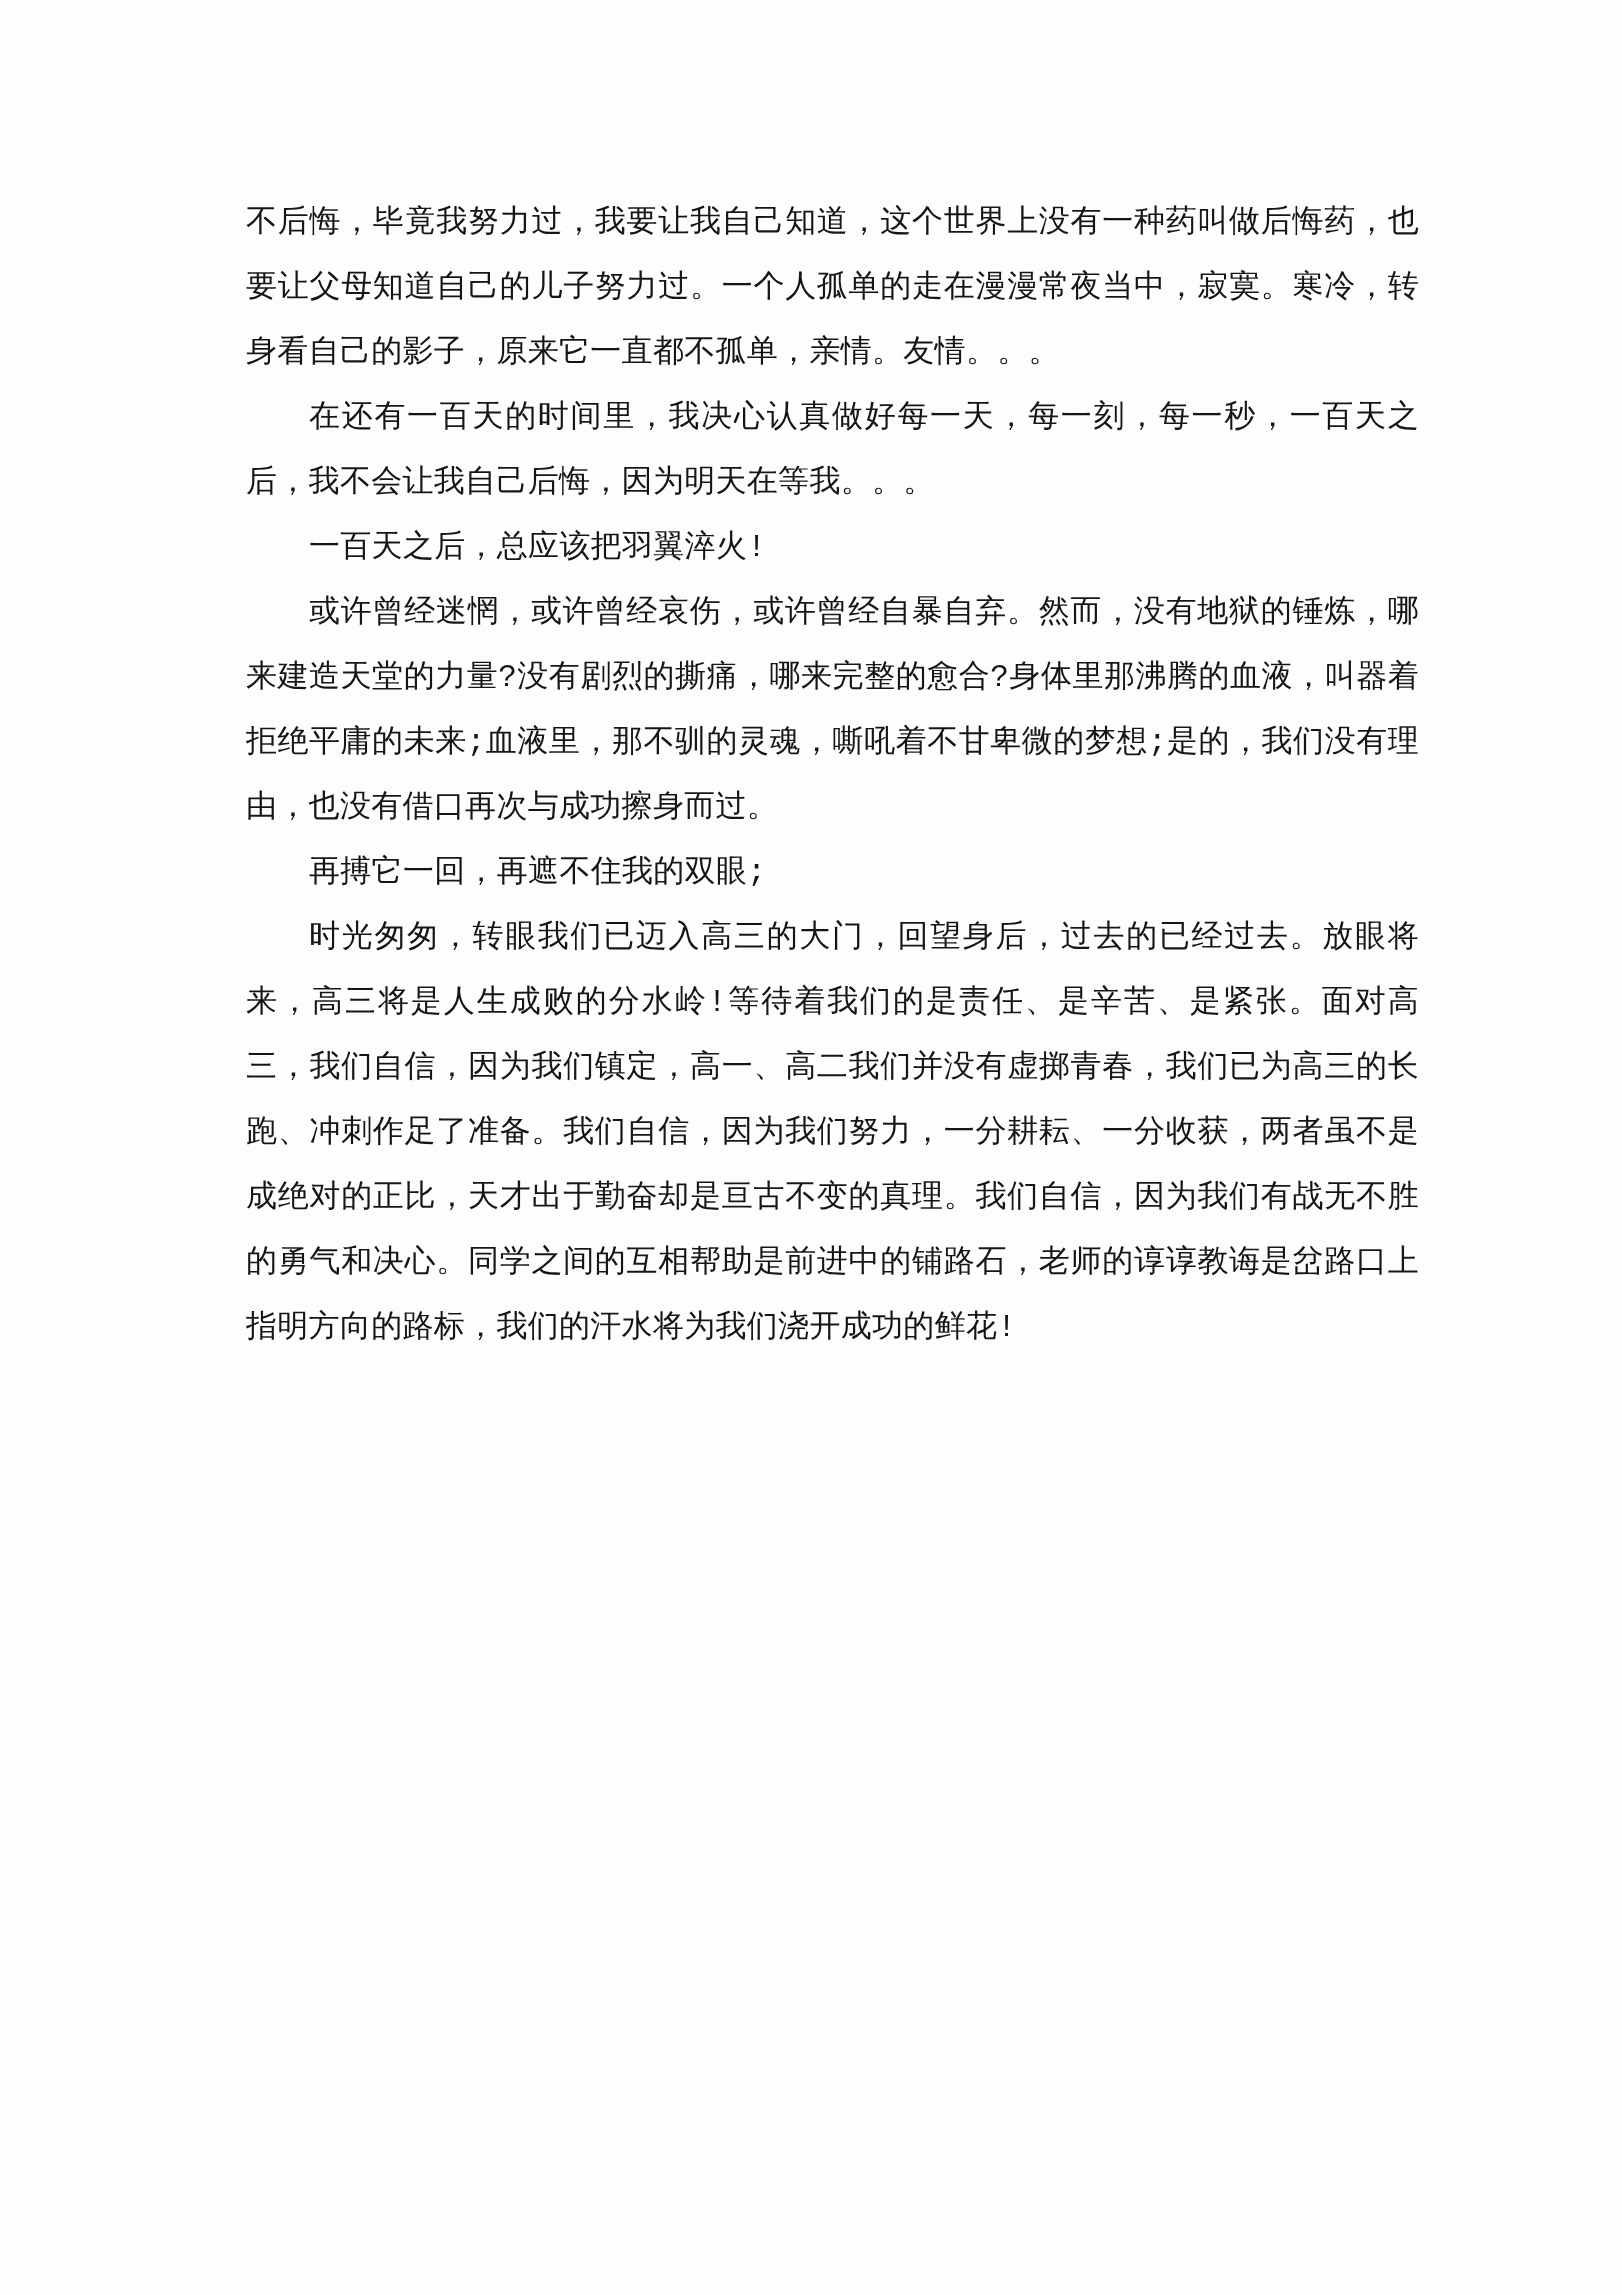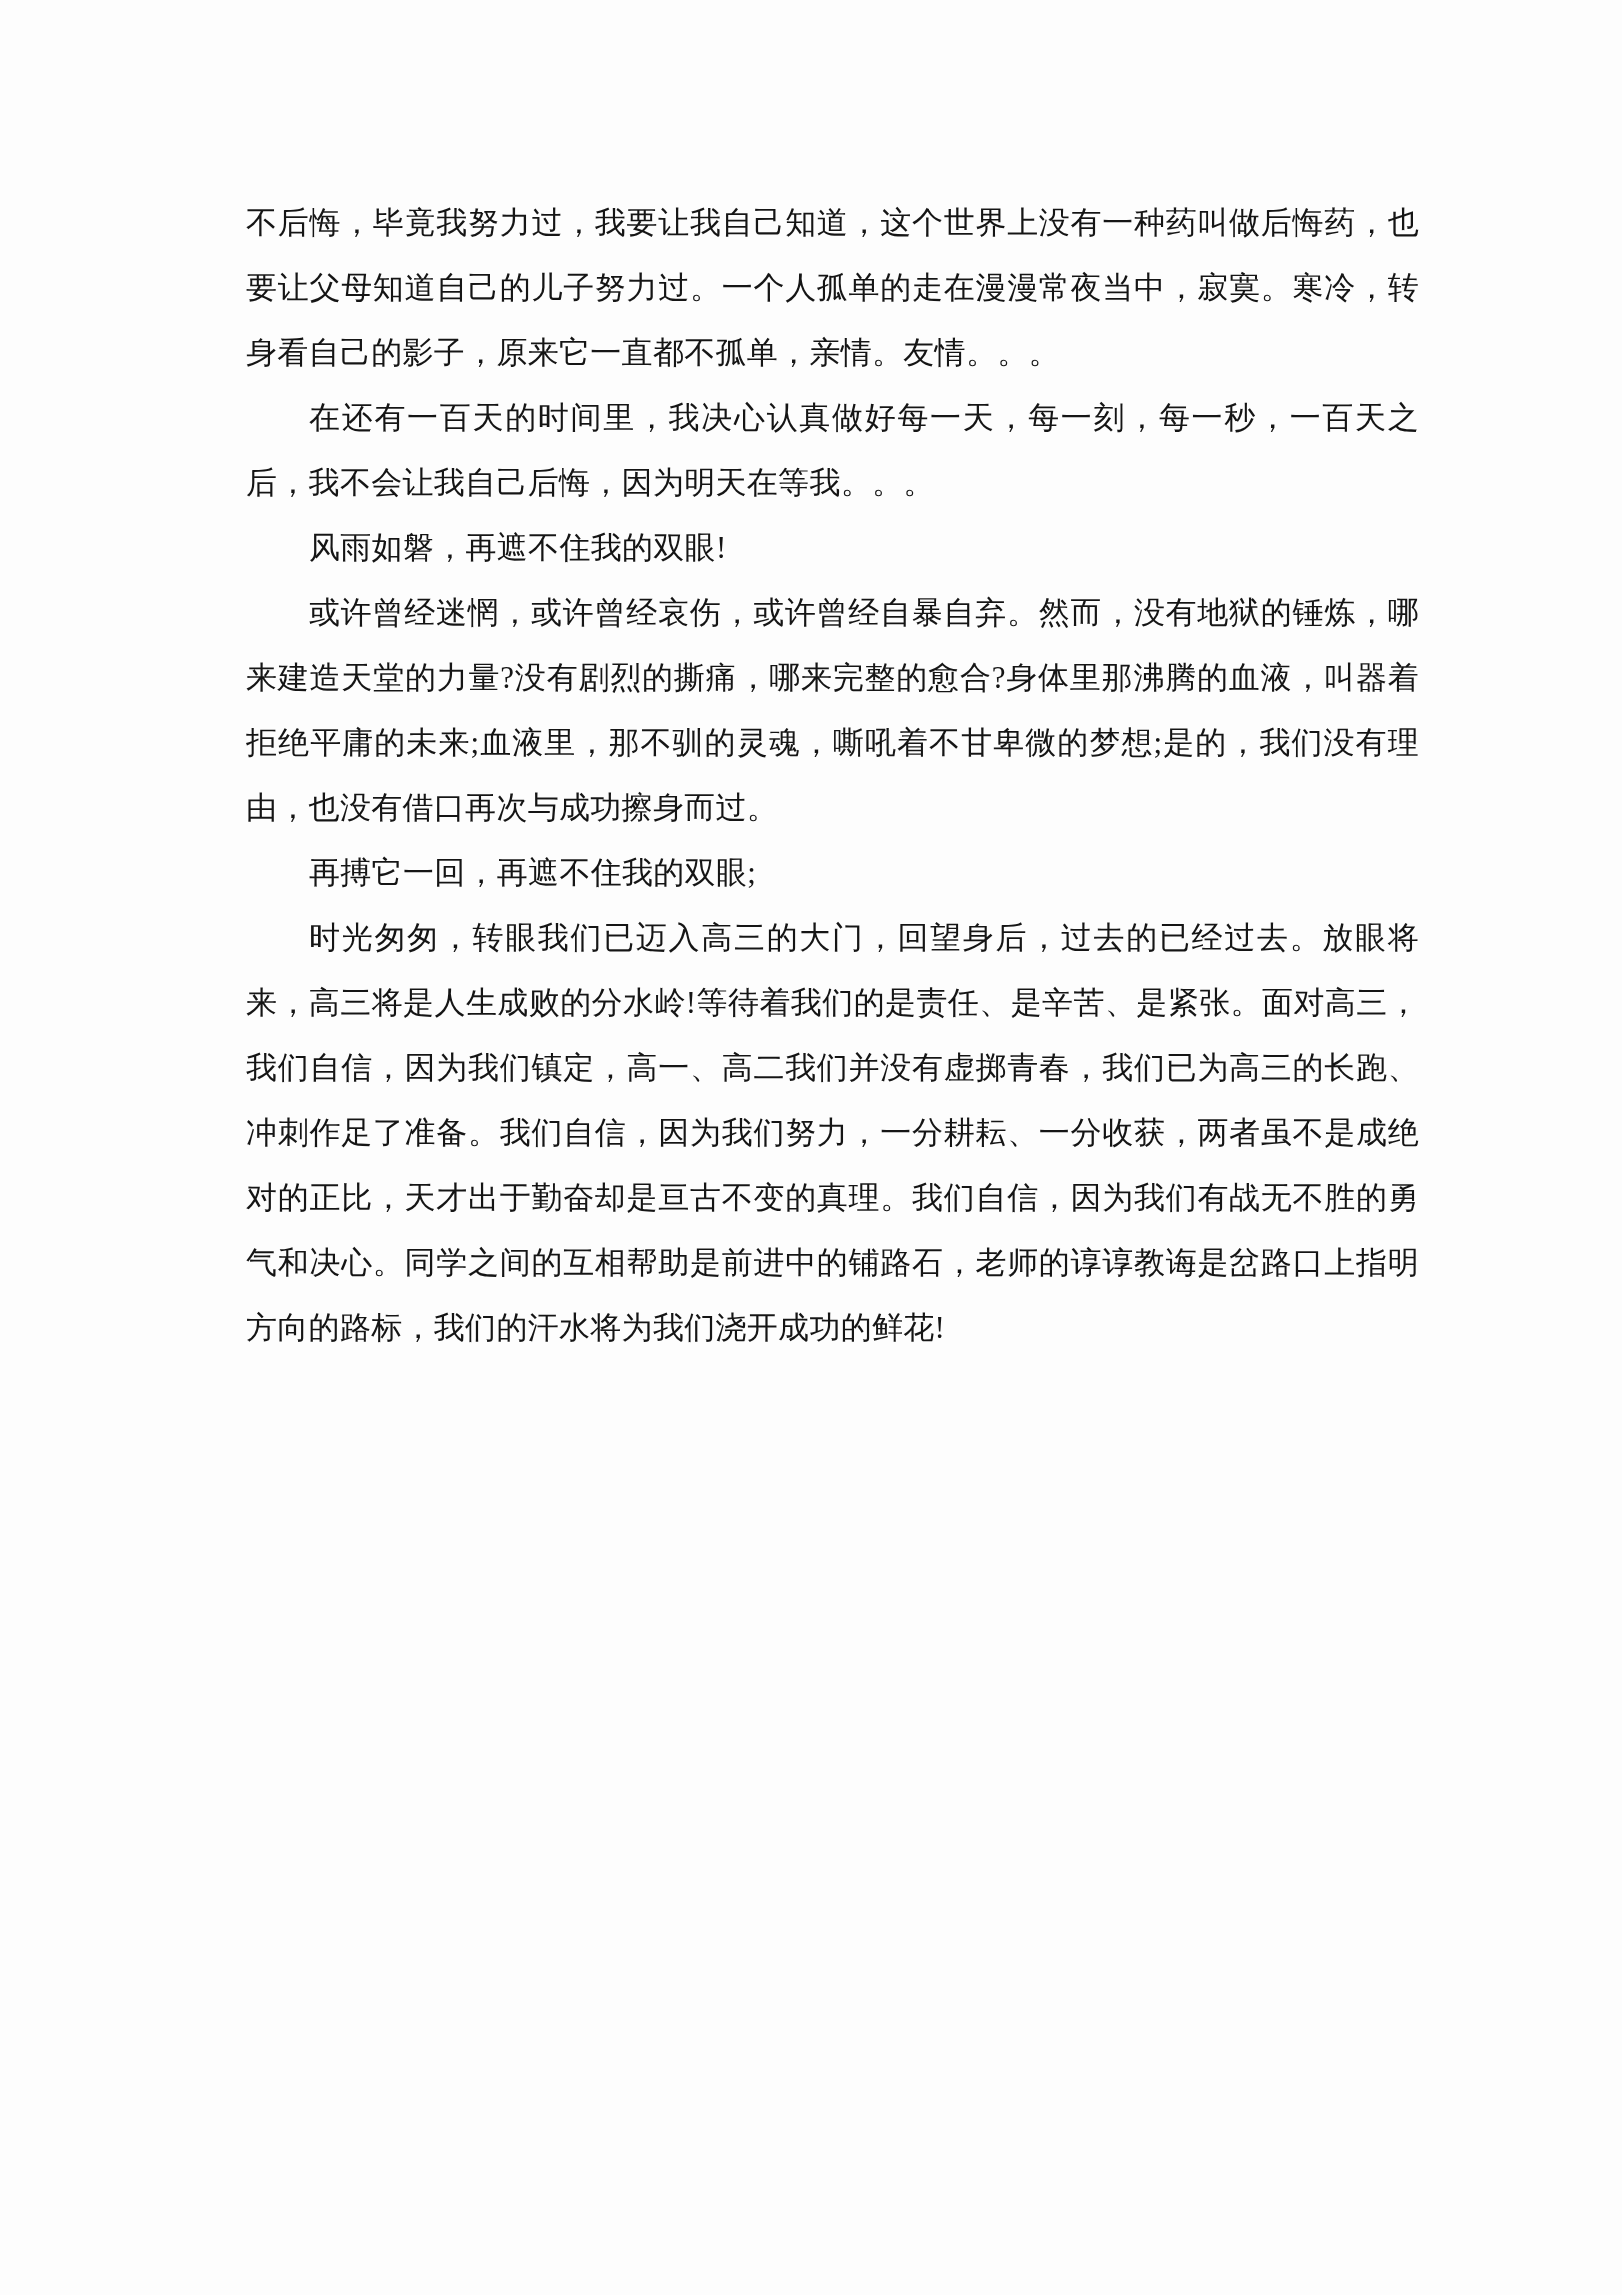--- a/index.html
+++ b/index.html
@@ -27,31 +27,32 @@
     color: #151515;
     font-size: 31px;
     line-height: 65px;
     text-align: justify;
     text-align-last: left;
     letter-spacing: 0.3px;
   }
   .para {
     margin: 0;
     padding: 0;
+    font-family: Liberation Mono, monospace;
   }
   .para.indent {
     text-indent: 63px;
   }
 </style>
 </head>
 <body>
 
 <div class="page">
   <div class="text-block" id="text-block">
       <p class="para">不后悔，毕竟我努力过，我要让我自己知道，这个世界上没有一种药叫做后悔药，也要让父母知道自己的儿子努力过。一个人孤单的走在漫漫常夜当中，寂寞。寒冷，转身看自己的影子，原来它一直都不孤单，亲情。友情。。。</p>
       <p class="para indent">在还有一百天的时间里，我决心认真做好每一天，每一刻，每一秒，一百天之后，我不会让我自己后悔，因为明天在等我。。。</p>
-      <p class="para indent">风雨如磐，再遮不住我的双眼!</p>
+      <p class="para indent">一百天之后，总应该把羽翼淬火!</p>
       <p class="para indent">或许曾经迷惘，或许曾经哀伤，或许曾经自暴自弃。然而，没有地狱的锤炼，哪来建造天堂的力量?没有剧烈的撕痛，哪来完整的愈合?身体里那沸腾的血液，叫器着拒绝平庸的未来;血液里，那不驯的灵魂，嘶吼着不甘卑微的梦想;是的，我们没有理由，也没有借口再次与成功擦身而过。</p>
       <p class="para indent">再搏它一回，再遮不住我的双眼;</p>
       <p class="para indent">时光匆匆，转眼我们已迈入高三的大门，回望身后，过去的已经过去。放眼将来，高三将是人生成败的分水岭!等待着我们的是责任、是辛苦、是紧张。面对高三，我们自信，因为我们镇定，高一、高二我们并没有虚掷青春，我们已为高三的长跑、冲刺作足了准备。我们自信，因为我们努力，一分耕耘、一分收获，两者虽不是成绝对的正比，天才出于勤奋却是亘古不变的真理。我们自信，因为我们有战无不胜的勇气和决心。同学之间的互相帮助是前进中的铺路石，老师的谆谆教诲是岔路口上指明方向的路标，我们的汗水将为我们浇开成功的鲜花!</p>
     </div>
 </div>
 
 
 </body></html>

